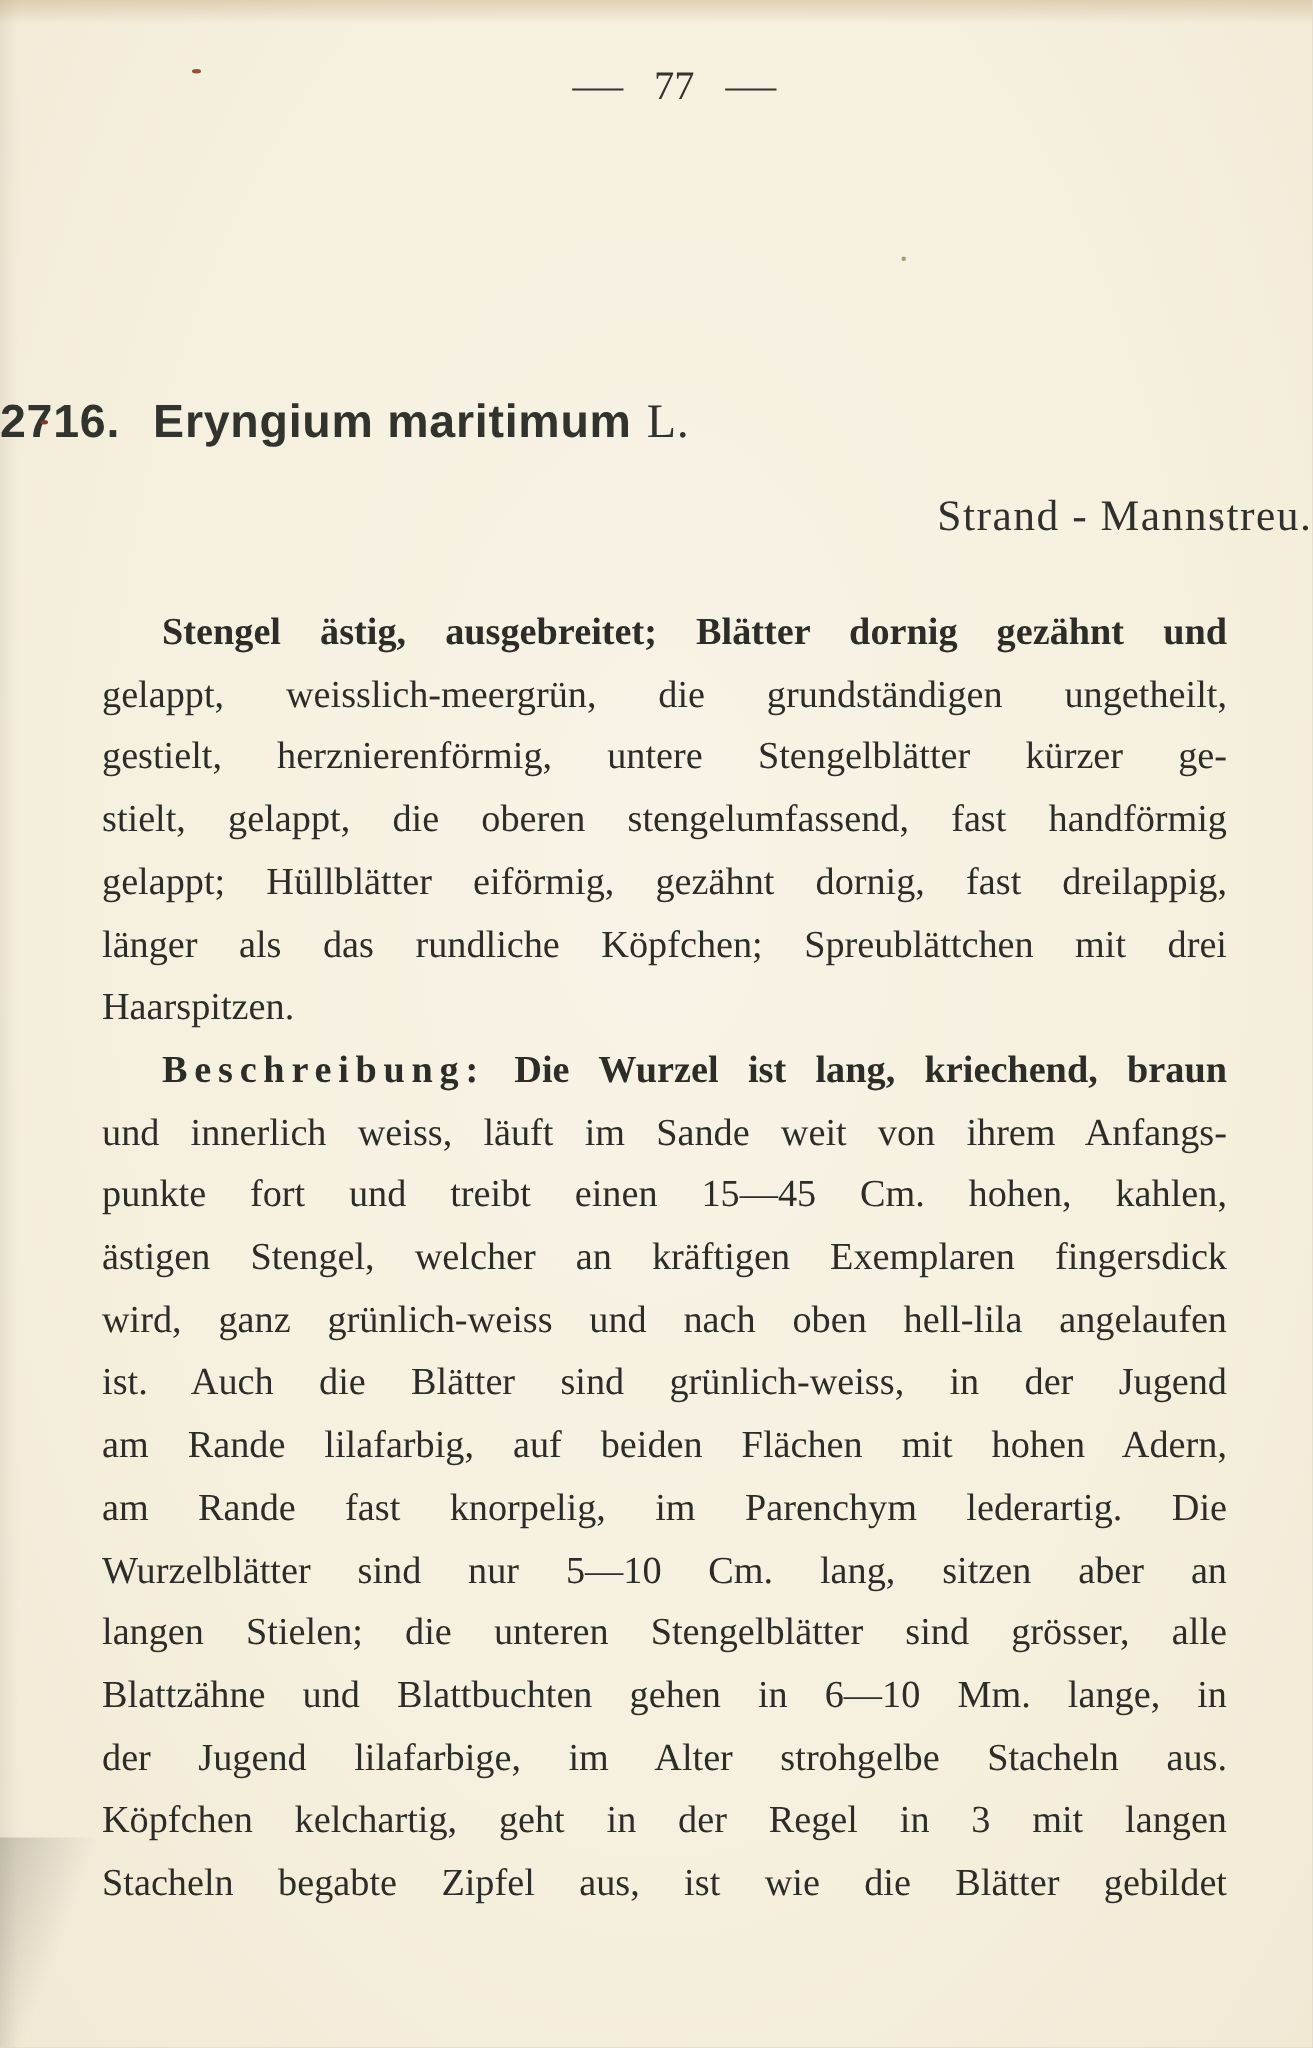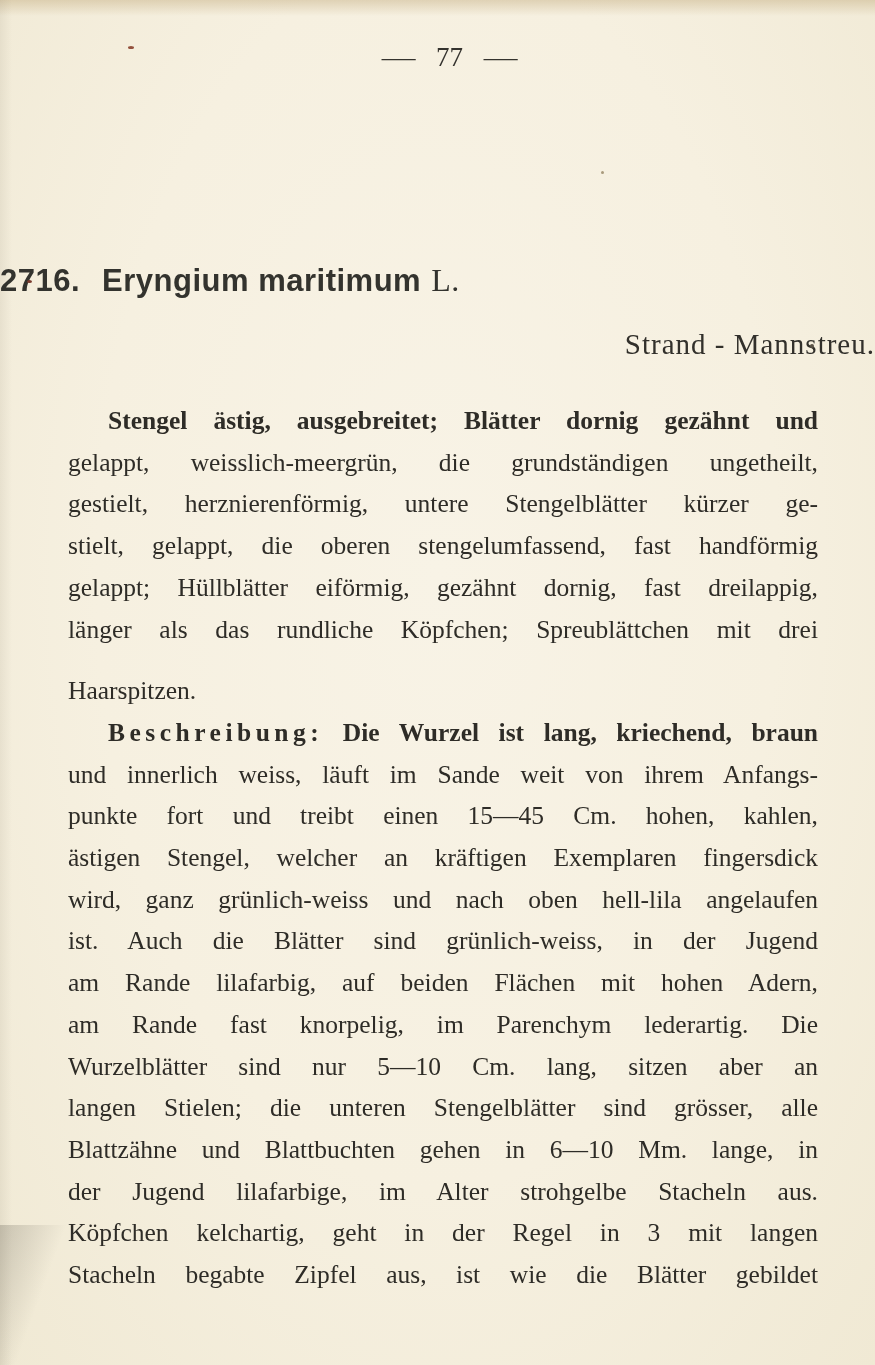--- a/index.html
+++ b/index.html
@@ -48,21 +48,21 @@
     position: absolute; top: 328px; left: 0; width: 100%; margin: 0;
     text-align: right; font-weight: 400; font-size: 29px;
     letter-spacing: 1px; color: #32302b;
   }
   .body-text {
     position: absolute; top: 400px; left: 68px; width: 750px;
     font-size: 25.5px; line-height: 41.7px; color: #2e2c27;
   }
   .line { text-align: justify; text-align-last: justify; text-justify: inter-word; }
   .line.first { text-indent: 40px; font-weight: bold; }
-  .line.no-just { text-align-last: left; margin-top: 20px; }
+  .line.no-just { text-align-last: left; }
   .sperr { letter-spacing: 4.5px; }
   .speck { position: absolute; border-radius: 50%; }
   .speck-1 { left: 128px; top: 46px; width: 6px; height: 3px; background: #93513d; }
   .speck-2 { left: 27px; top: 280px; width: 5px; height: 3px; background: #7a3b2e; }
   .speck-3 { left: 810px; top: 344px; width: 4px; height: 4px; background: #5a5347; }
   .speck-4 { left: 601px; top: 171px; width: 3px; height: 3px; background: #a99a7c; }
 </style>
 </head>
 <body>
 

